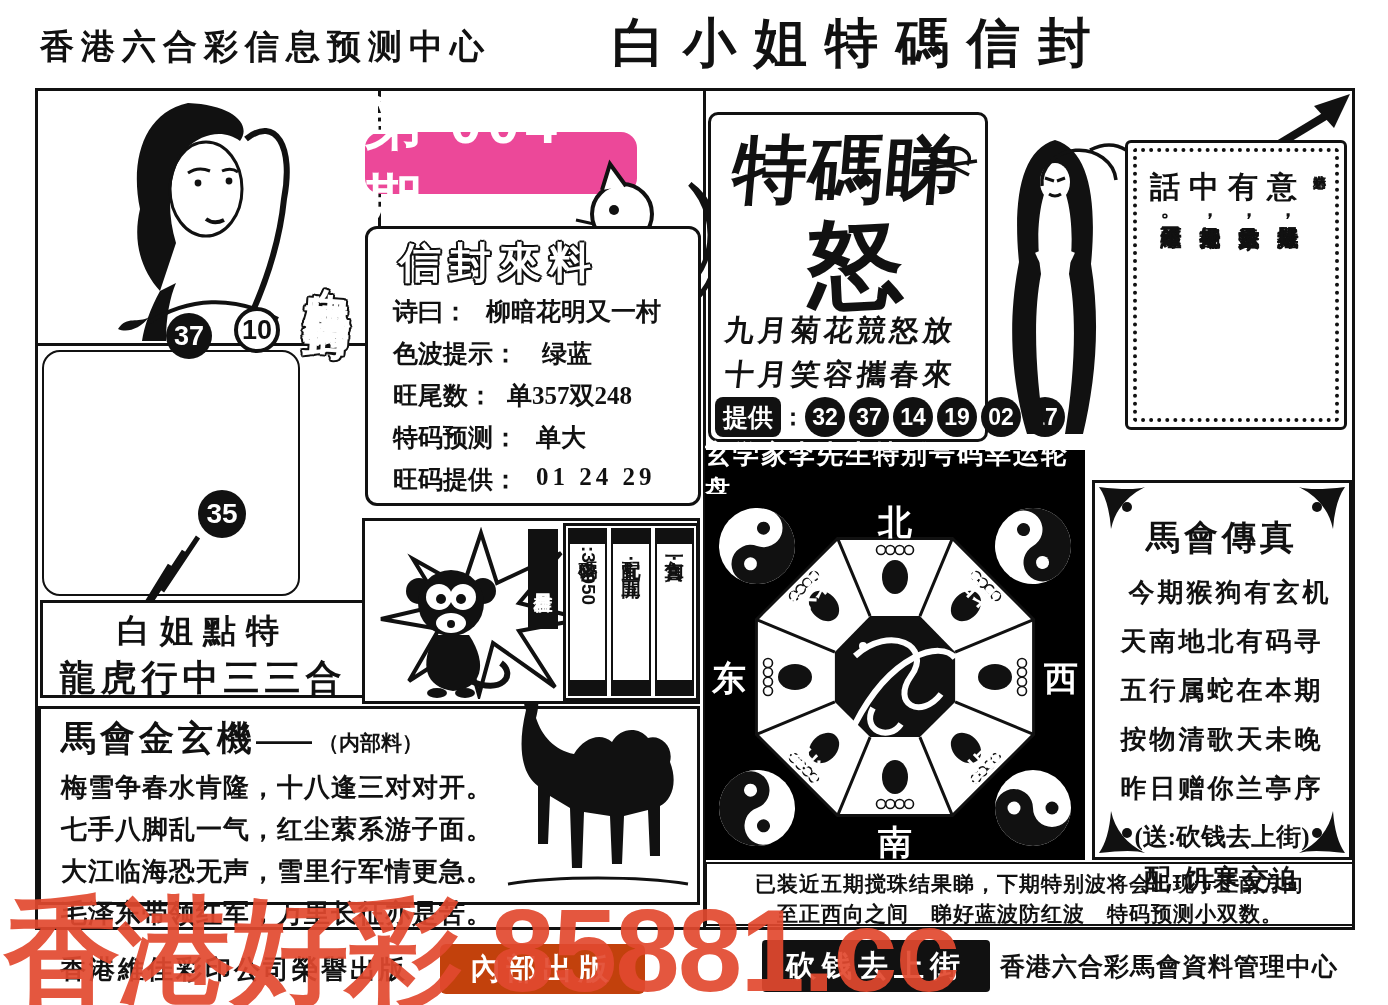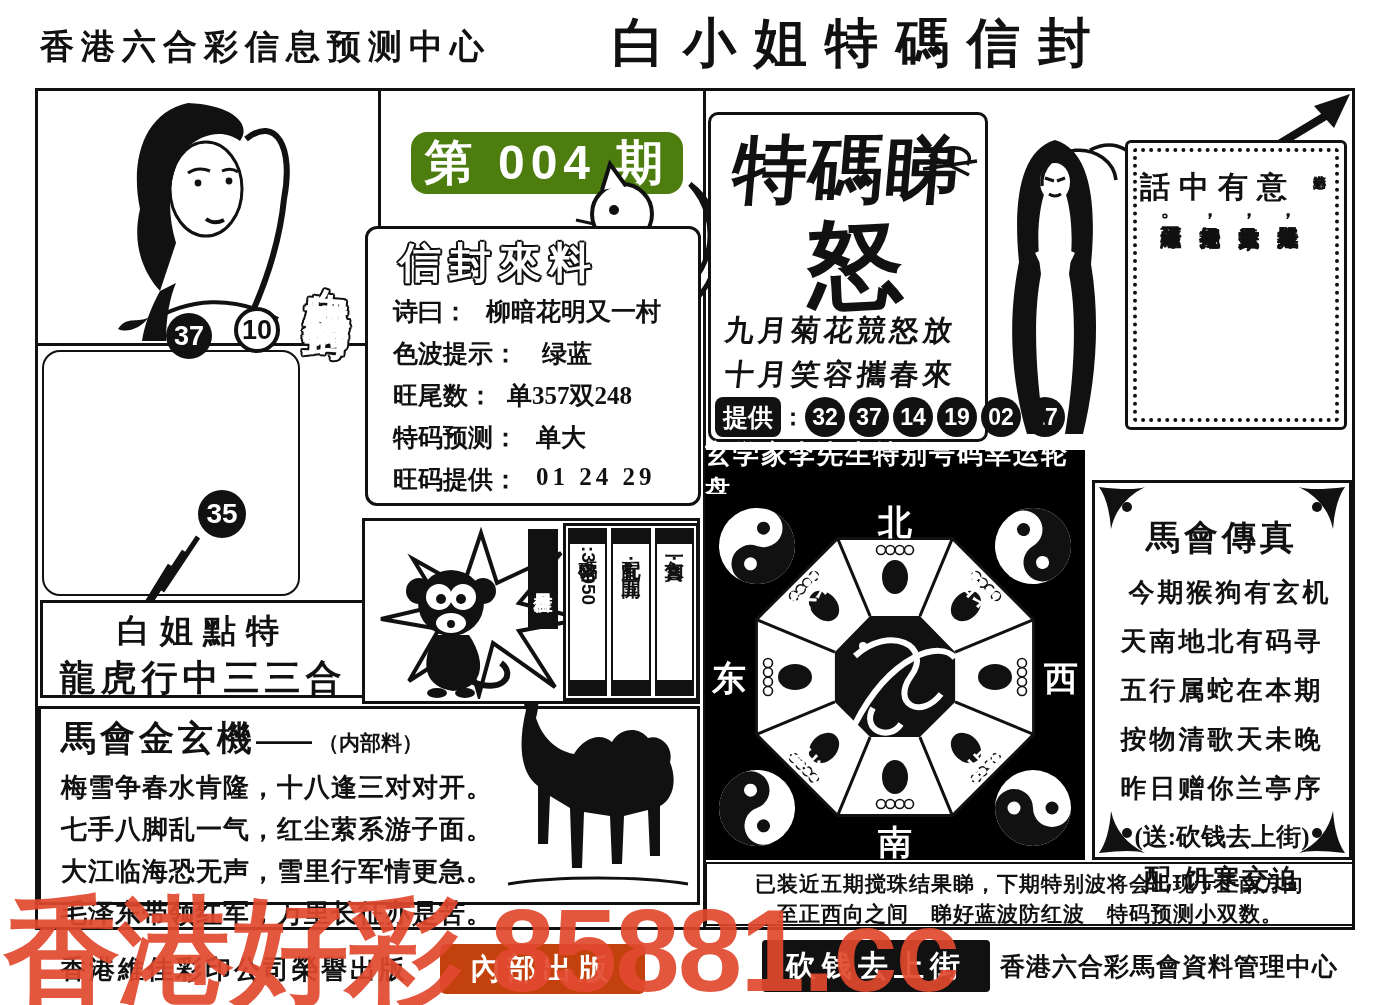--- a/index.html
+++ b/index.html
@@ -80,22 +80,22 @@
 
   <svg class="abs" style="left:478px;top:688px;" width="225" height="212" viewBox="0 0 225 212">
     <path d="M48,22 C42,10 52,2 58,8 C62,12 60,22 58,30 C64,48 76,62 96,66
              C106,50 122,44 134,54 C142,40 160,38 170,50 C182,46 196,58 192,74
              C200,94 194,112 182,118 L182,168 L172,168 L170,122
              L146,128 L144,176 L134,176 L132,128 L106,124 L104,180 L94,180 L92,120
              L72,108 L70,156 L60,156 L60,98 C46,88 38,64 48,22 Z" fill="#111"></path>
     <path d="M30,196 C80,188 160,188 210,196" stroke="#111" stroke-width="3" fill="none"></path>
   </svg>
 
-  <div class="abs center" style="left:365px;top:132px;width:272px;height:62px;background:#4d7c0f;border-radius:16px;
-              color:#fff;font-size:48px;font-weight:900;letter-spacing:6px;margin-left:46px;">第 004 期</div>
+  <div class="abs center" style="left:365px;top:132px;width:272px;height:62px;background:#ec4899;border-radius:16px;
+              color:#fff;font-size:57px;font-weight:900;letter-spacing:6px;">第 004 期</div>
 
   <svg class="abs" style="left:572px;top:128px;" width="165" height="205" viewBox="0 0 165 205">
     <path d="M92,192 C158,168 160,86 118,56 C152,92 144,158 84,176" fill="#fff" stroke="#111" stroke-width="5"></path>
     <path d="M60,118 C28,138 28,184 68,196 C100,204 116,186 112,158 C108,136 92,124 72,120 Z" fill="#fff" stroke="#111" stroke-width="4"></path>
     <circle cx="50" cy="86" r="30" fill="#fff" stroke="#111" stroke-width="4"></circle>
     <path d="M30,62 L38,36 L54,58" fill="#fff" stroke="#111" stroke-width="4"></path>
     <circle cx="42" cy="82" r="5" fill="#111"></circle>
     <path d="M22,96 L4,92 M24,104 L8,106" stroke="#111" stroke-width="3"></path>
     <path d="M56,150 q14,-10 26,0 q-12,12 -26,0 Z" fill="#fff" stroke="#111" stroke-width="3"></path>
   </svg>
@@ -201,21 +201,21 @@
   </svg>
 
   <svg class="abs" style="left:1136px;top:90px;" width="222" height="142" viewBox="0 0 222 142">
     <path d="M14,132 L196,22" stroke="#111" stroke-width="8"></path>
     <polygon points="214,4 178,16 198,38" fill="#111"></polygon>
     <path d="M60,118 L96,86 L84,74 Z" fill="#111"></path>
   </svg>
 
   <div class="box" style="left:1125px;top:140px;width:222px;height:290px;border-radius:6px;">
     <div class="abs" style="left:5px;top:5px;right:5px;bottom:5px;border:4px dotted #111;border-radius:4px;"></div>
-    <div class="kai" style="position:absolute;left:12px;top:24px;font-size:30px;font-weight:900;letter-spacing:9px;">話中有意</div>
+    <div class="kai" style="position:absolute;left:22px;top:24px;font-size:30px;font-weight:900;letter-spacing:9px;">話中有意</div>
     <div class="vert kai" style="position:absolute;right:16px;top:22px;font-size:13px;font-weight:700;text-orientation:upright;">精选必中</div>
     <div class="abs" style="left:18px;top:68px;height:204px;writing-mode:vertical-rl;text-orientation:upright;">
       <div class="kai" style="font-size:21px;font-weight:800;margin-left:11px;">單紅單綠最好找，</div>
       <div class="kai" style="font-size:21px;font-weight:800;margin-left:11px;">畫蛇添足送大家，</div>
       <div class="kai" style="font-size:21px;font-weight:800;margin-left:11px;">今期生肖最好找，</div>
       <div class="kai" style="font-size:21px;font-weight:800;margin-left:11px;">頭紅尾綠錯不了。</div>
     </div>
   </div>
 
   <div class="abs" style="left:705px;top:450px;width:380px;height:410px;background:#000;">

